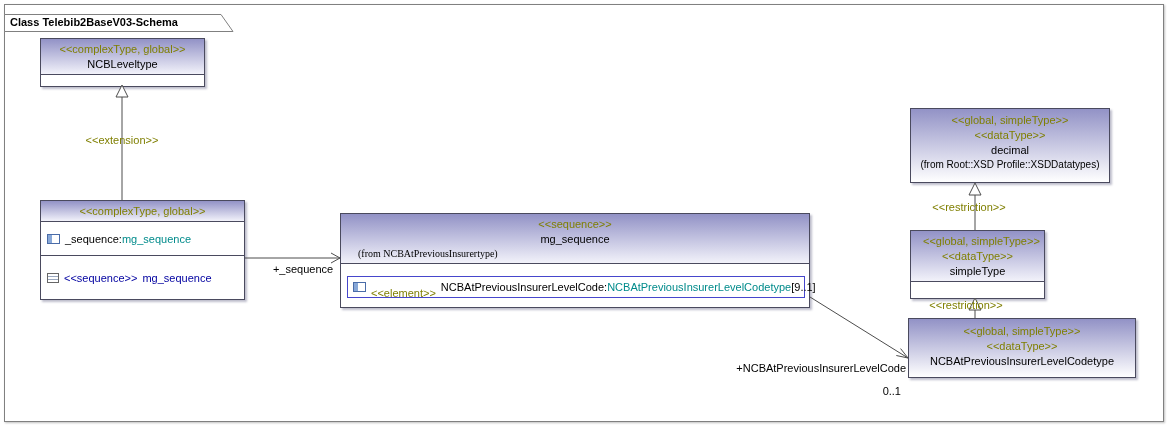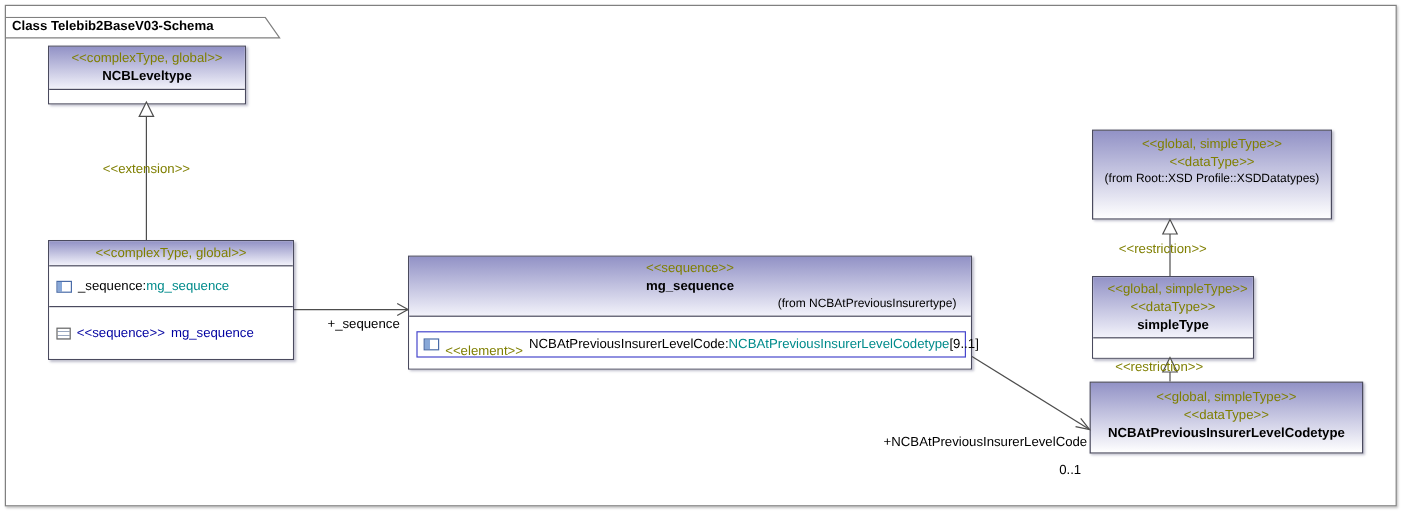--- a/index.html
+++ b/index.html
@@ -25,23 +25,23 @@
   .node {
     position:absolute; z-index:2;
     border:1px solid #4a4a5e; background:#fff;
     box-shadow:1.5px 1.5px 2px rgba(70,70,110,0.35);
     font-size:11px;
   }
   .grad      { background:linear-gradient(to bottom, #9292c6, #f2f2fa); }
   .grad-full { background:linear-gradient(to bottom, #9292c6, #ffffff); }
   .hdr   { text-align:center; padding:3px 12px 2px; }
   .stereo   { color:#7f7f00; line-height:15px; white-space:nowrap; }
-  .cname    { font-weight:bold; line-height:15px; color:#000; white-space:nowrap; }
+  .cname    { font-weight:normal; line-height:15px; color:#000; white-space:nowrap; }
   .fromtext { font-size:10px; line-height:14px; color:#000; white-space:nowrap; }
-  .fromtext.left { text-align:right; padding-left:5px; }
+  .fromtext.left { text-align:left; padding-left:5px;font-family:Liberation Serif, serif; }
   .compartment { border-top:1px solid #4a4a5e; background:#fff; }
   .flexmid { display:flex; align-items:center; }
   .row { display:flex; align-items:center; padding:0 6px; white-space:nowrap; }
   .olive { color:#7f7f00;margin-top:12px; }
   .teal  { color:#008b8b; }
   .navy  { color:#0000a0; }
   .black { color:#000; }
   .ic-attr {
     width:13px; height:10px; flex:none; display:inline-block; margin-right:5px;
     border:1px solid #4a6ca8;
@@ -120,20 +120,21 @@
       <span class="black" style="margin-left:5px;">NCBAtPreviousInsurerLevelCode:</span>
         <span class="teal">NCBAtPreviousInsurerLevelCodetype</span>
         <span class="black">[9..1]</span>
     </div>
   </div>
 </div>
 
 <div class="node grad-full" style="left:910px;top:108px;width:200px;height:75px;padding-top:4px;text-align:center;">
   <div class="stereo">&lt;&lt;global, simpleType&gt;&gt;</div>
   <div class="stereo">&lt;&lt;dataType&gt;&gt;</div>
+  <div class="cname">decimal</div>
   <div class="fromtext">(from Root::XSD Profile::XSDDatatypes)</div>
 </div>
 
 <div class="node" style="left:910px;top:230px;width:135px;">
   <div class="hdr grad">
     <div class="stereo">&lt;&lt;global, simpleType&gt;&gt;</div>
     <div class="stereo">&lt;&lt;dataType&gt;&gt;</div>
     <div class="cname">simpleType</div>
   </div>
   <div class="compartment" style="height:17px;"></div>

